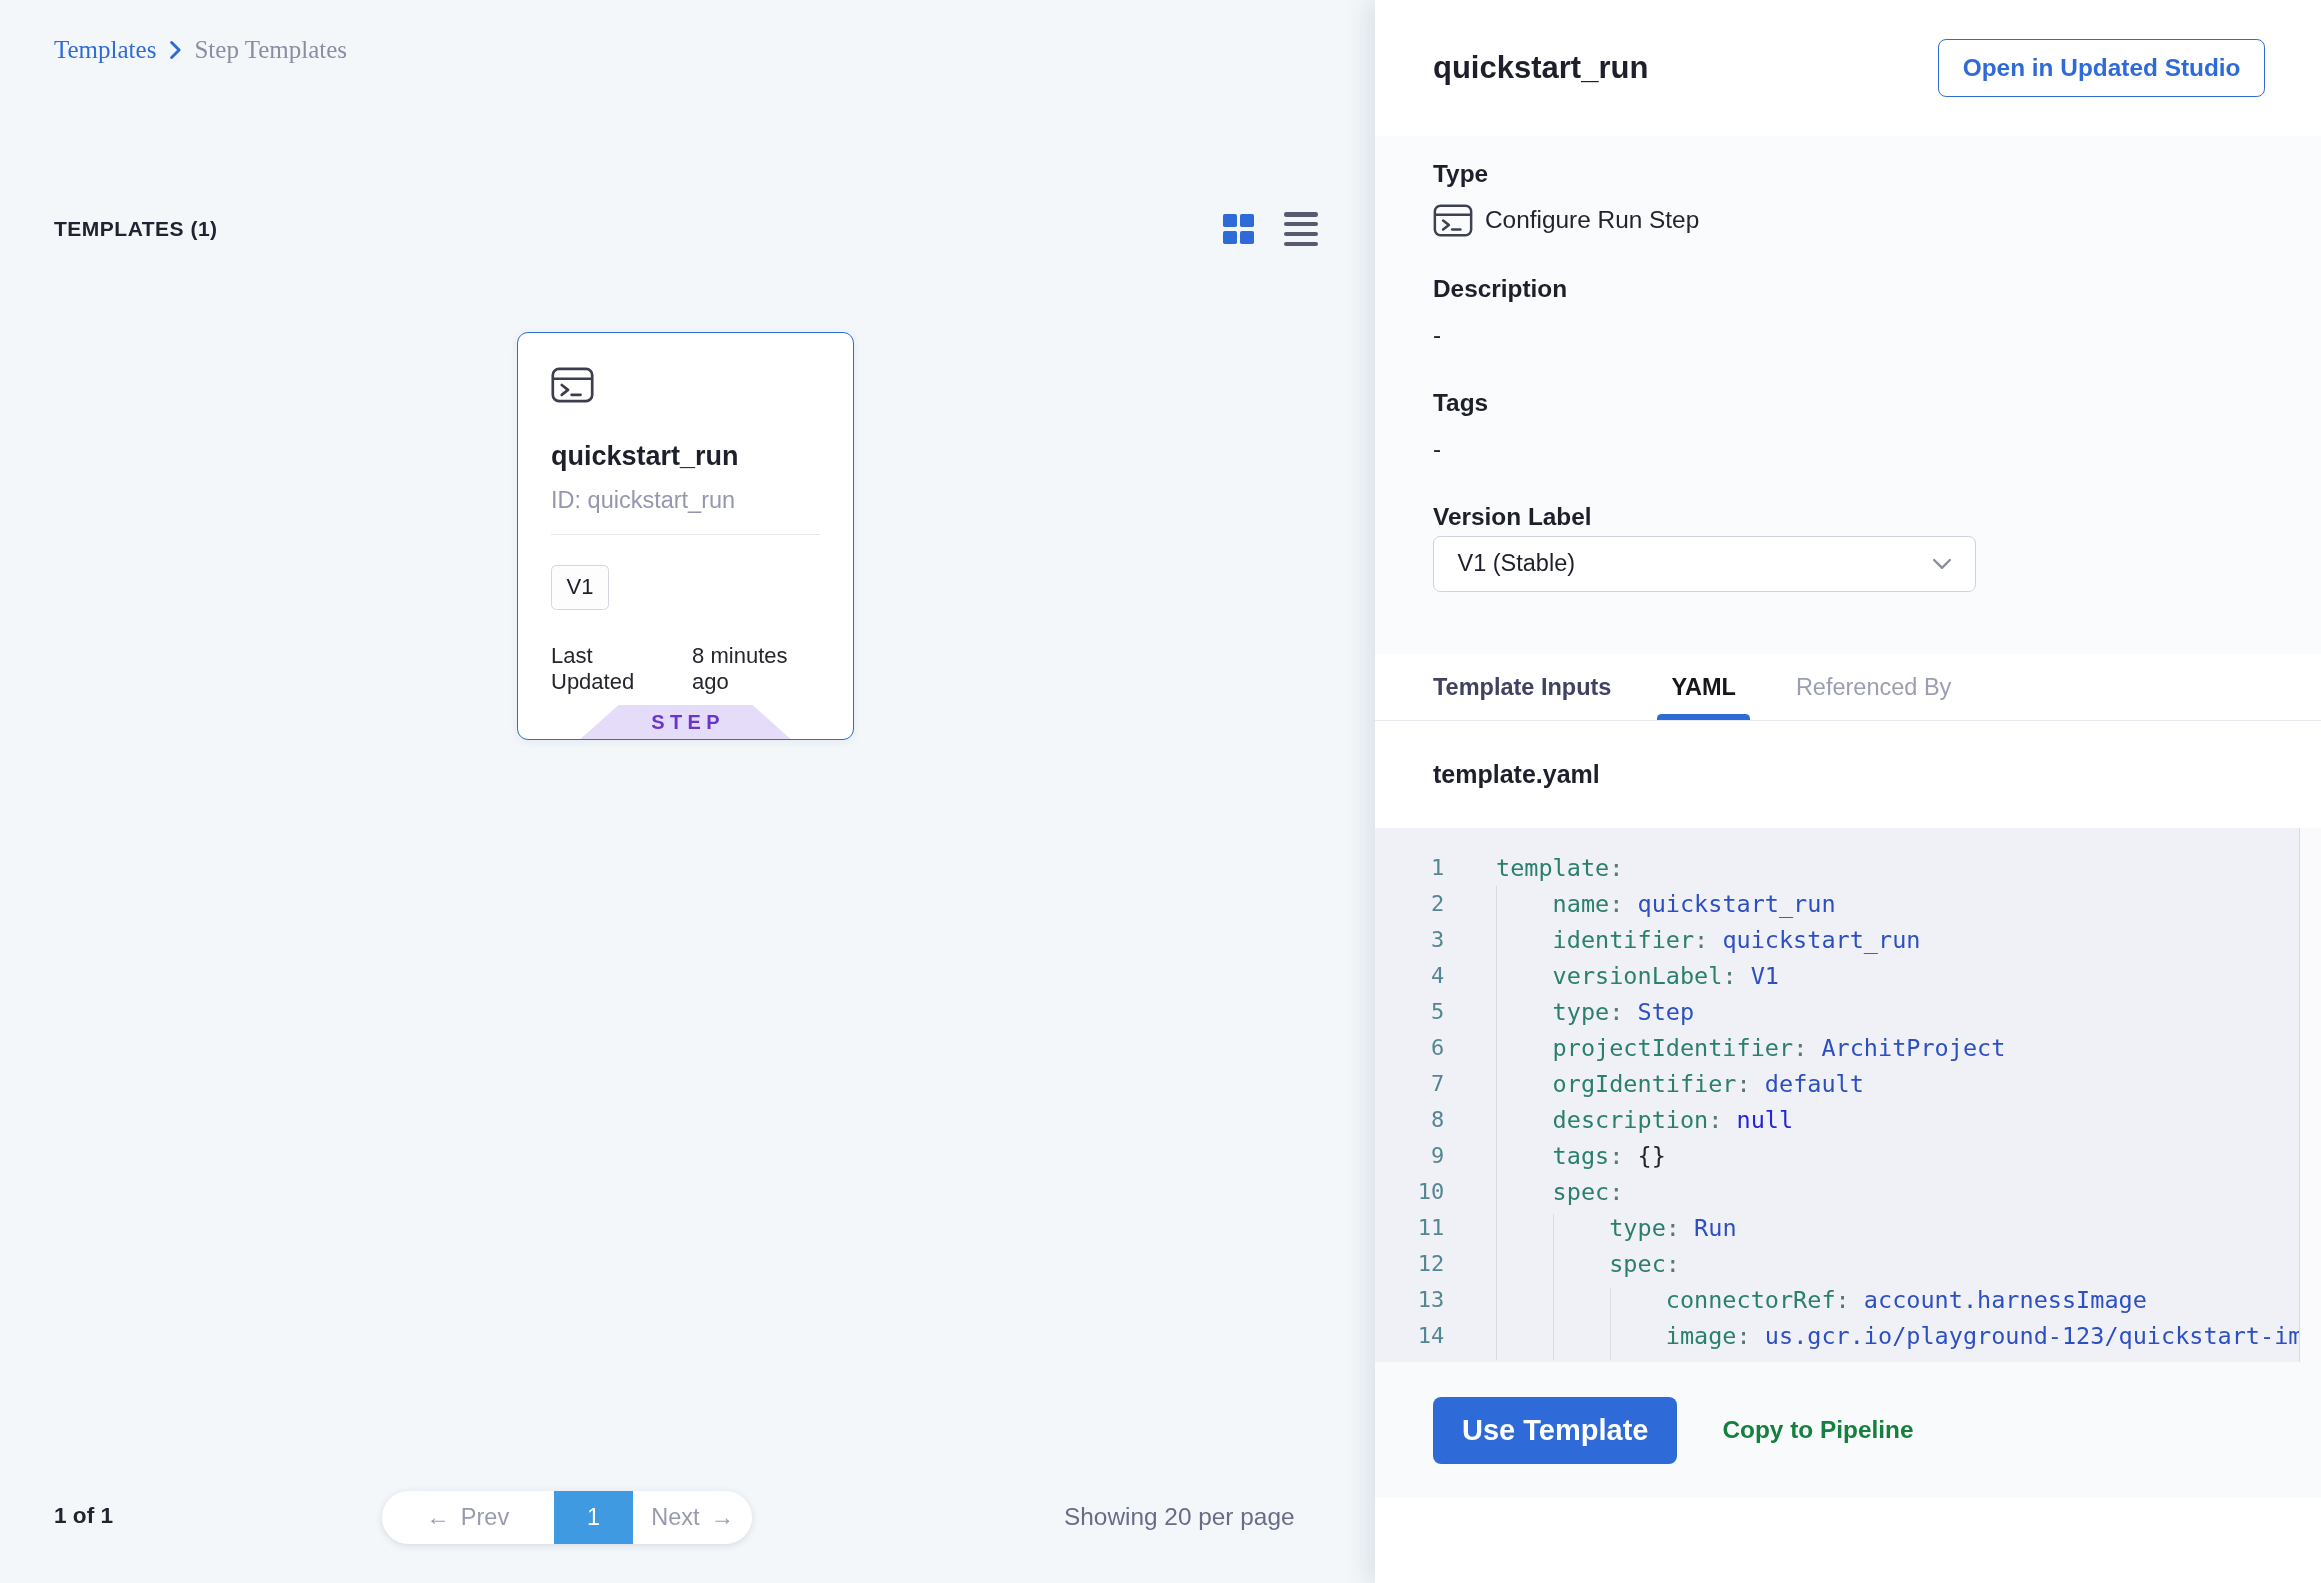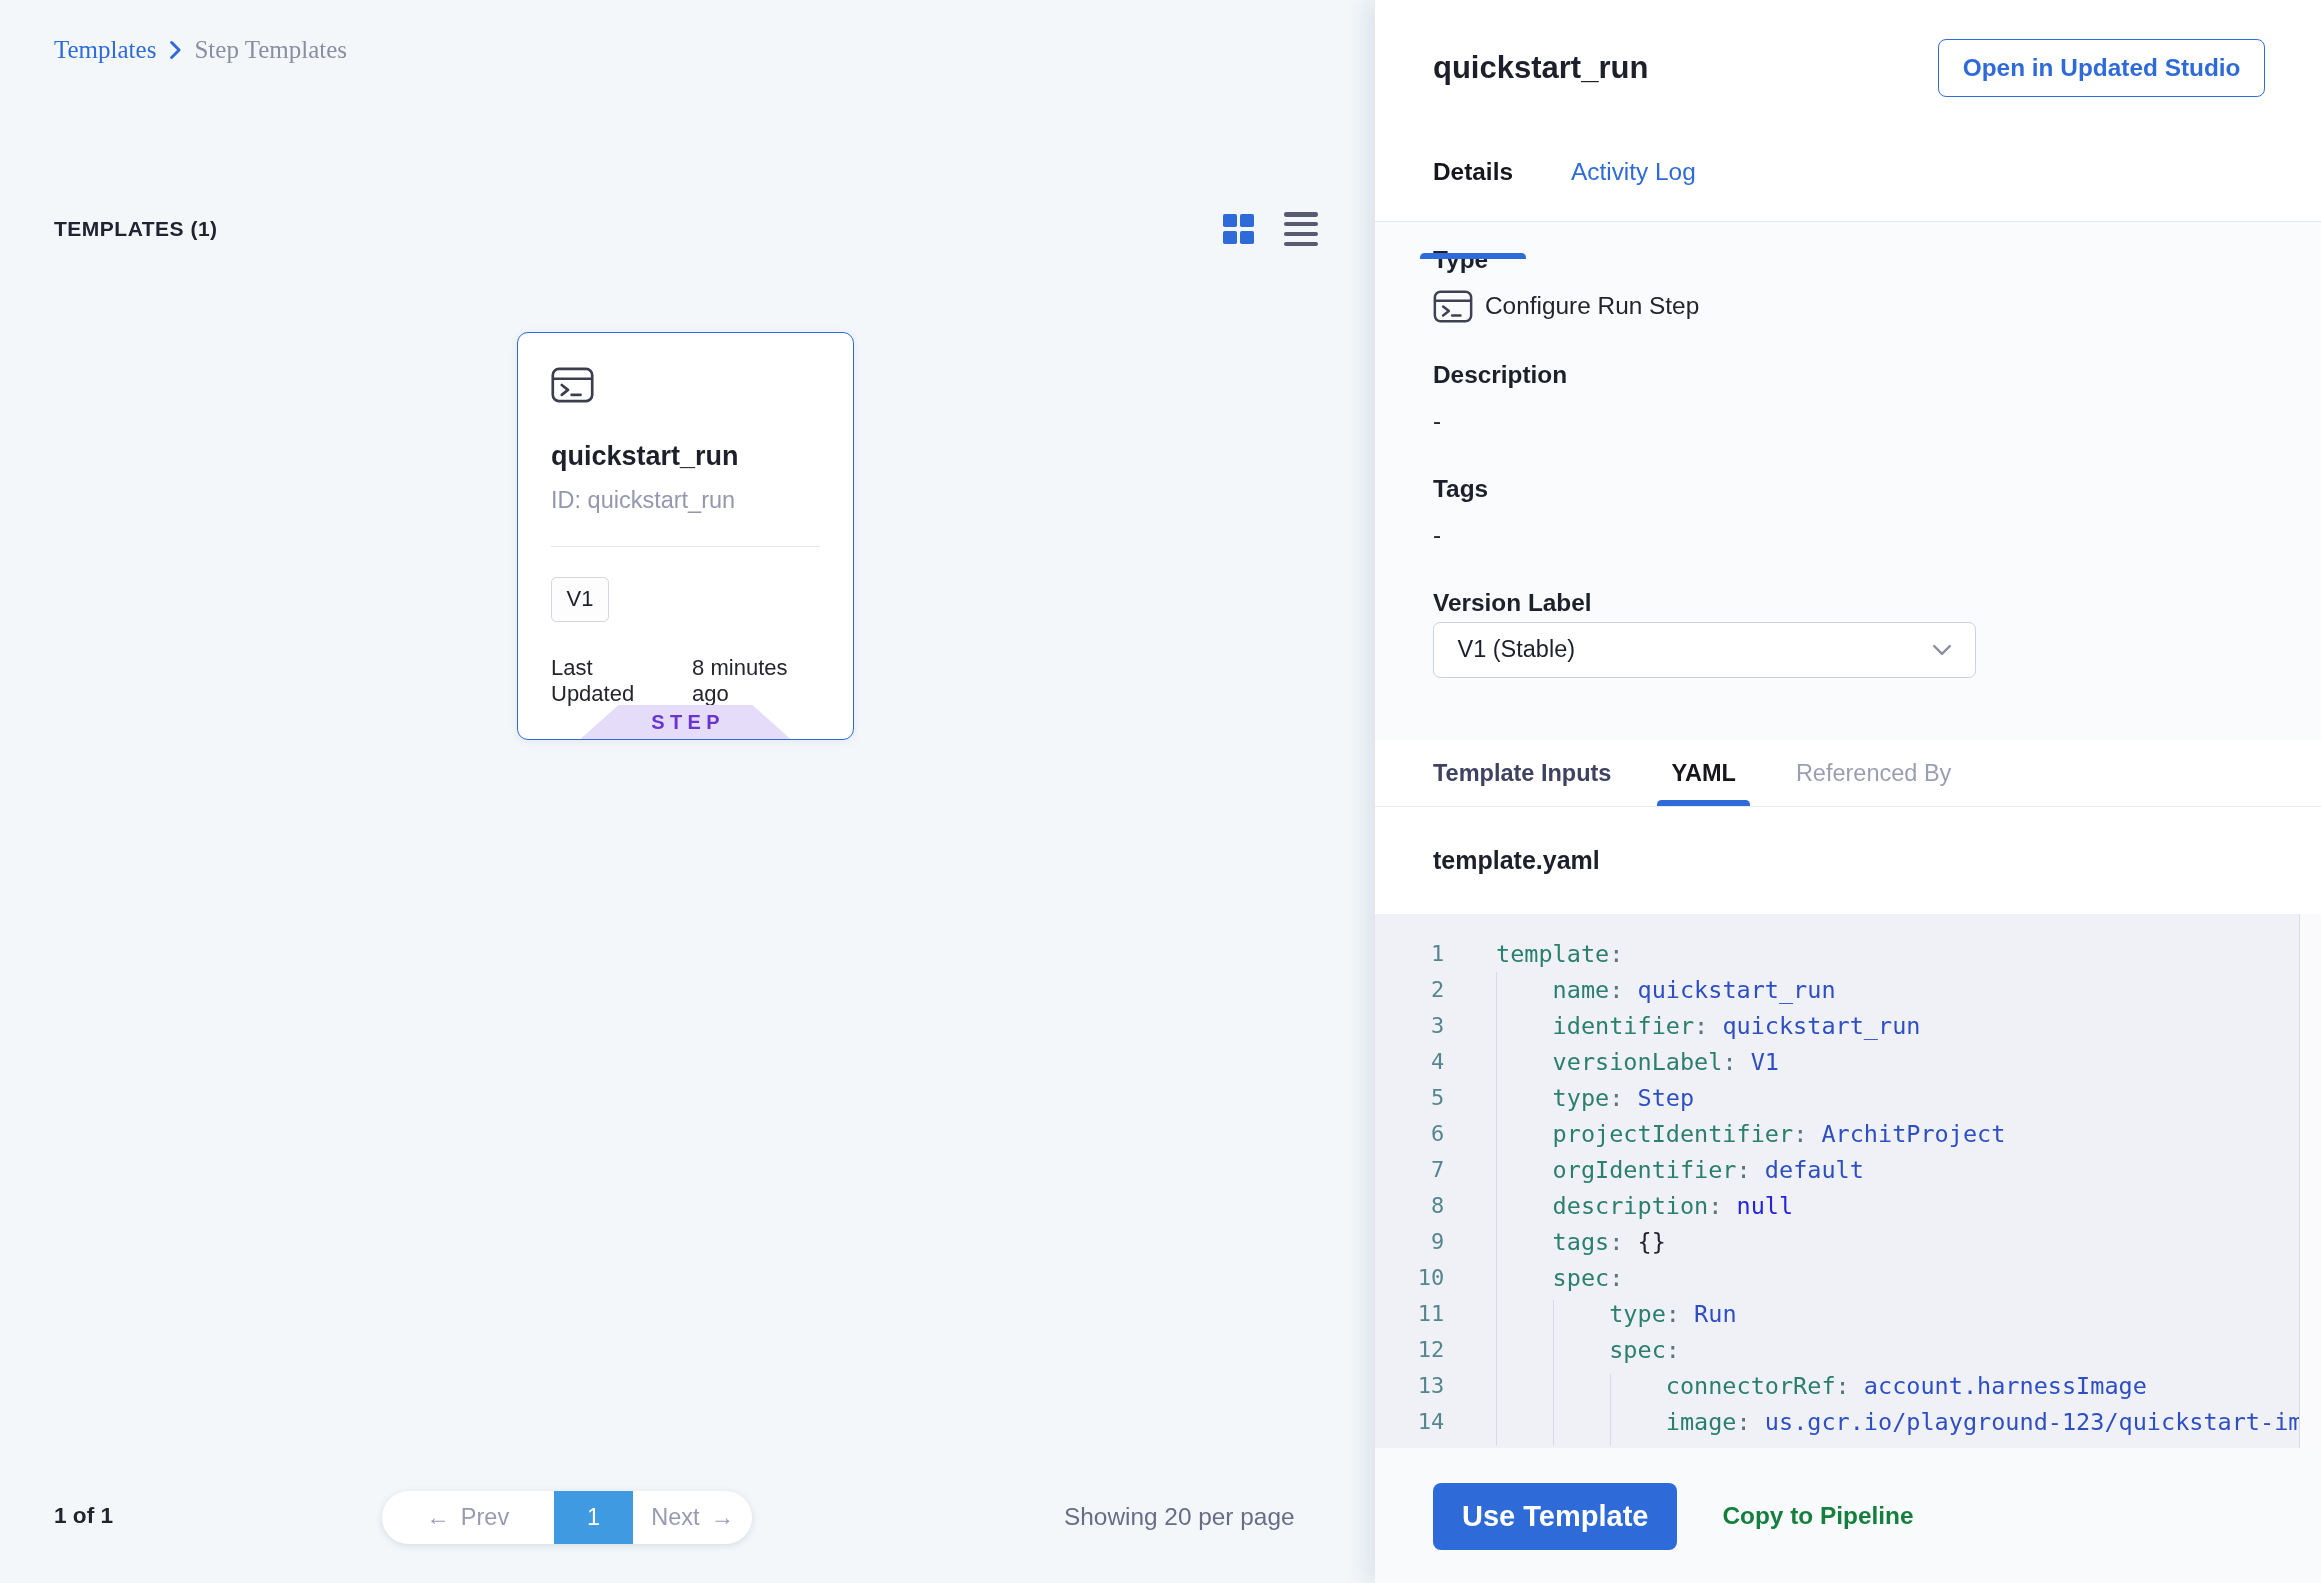--- a/index.html
+++ b/index.html
@@ -24,21 +24,21 @@
   .grid-icon span { background:#2f6bd8; border-radius:1.8px; }
   .list-icon { display:flex; flex-direction:column; gap:5.4px; cursor:pointer; }
   .list-icon span { width:34px; height:4.5px; background:#575b6f; border-radius:2.3px; }
 
   
   .card { position:absolute; left:517px; top:332px; width:337px; height:408px; background:#fff;
     border:1.8px solid #2f6bd8; border-radius:11px; box-shadow:0 1.8px 9px rgba(30,60,110,.07);
     padding:34px 33px 0 33px; cursor:pointer; overflow:hidden; }
   .card .term-icon { margin-bottom:38px; }
   .card-title { font-size:27px; font-weight:bold; color:#1d1f2b; margin-bottom:14.5px; }
-  .card-id { font-size:23.5px; color:#9497ae; margin-bottom:32px; }
+  .card-id { font-size:23.5px; color:#9497ae; margin-bottom:20px; }
   .card-divider { height:0.9px; background:#e4e6ec; margin-bottom:31px; }
   .ver-badge { display:inline-block; border:0.9px solid #d3d5df; border-radius:5.4px; background:#fdfdfe;
     padding:8.1px 14.5px; font-size:22px; color:#1d1f2b; margin-bottom:33px; }
   .updated-row { display:flex; gap:20px; font-size:22px; color:#24252e; }
   .step-trapezoid { position:absolute; bottom:0; left:50%; transform:translateX(-50%); width:210px; height:34px;
     background:#e5dcf9; clip-path:polygon(38px 0, calc(100% - 38px) 0, 100% 100%, 0 100%);
     display:flex; align-items:center; justify-content:center; }
   .step-trapezoid span { font-size:20px; font-weight:bold; color:#6a35cf; letter-spacing:5.4px; padding-left:5.4px; }
 
   
@@ -175,27 +175,20 @@
     <div class="per-page">Showing 20 per page</div>
   </div>
 
   <div class="panel">
 
     <div class="panel-header">
       <div class="panel-title">quickstart_run</div>
       <button class="open-studio-btn">Open in Updated Studio</button>
     </div>
 
-    <div class="tabs">
-      <div class="tab active">
-        <span>Details</span>
-        <div class="tab-underline"></div>
-      </div>
-      <div class="tab link">Activity Log</div>
-    </div>
 
     <div class="details">
       <div class="d-label">Type</div>
       <div class="type-row">
         <span>
           <svg width="40" height="33" viewBox="0 0 48 40">
             <rect x="2" y="2" width="44" height="36" rx="7" fill="none" stroke="#3e4152" stroke-width="3"></rect>
             <line x1="2" y1="13" x2="46" y2="13" stroke="#3e4152" stroke-width="3"></line>
             <polyline points="12,20 19,25.5 12,31" fill="none" stroke="#3e4152" stroke-width="3" stroke-linecap="round" stroke-linejoin="round"></polyline>
             <line x1="23" y1="31" x2="33" y2="31" stroke="#3e4152" stroke-width="3" stroke-linecap="round"></line>

